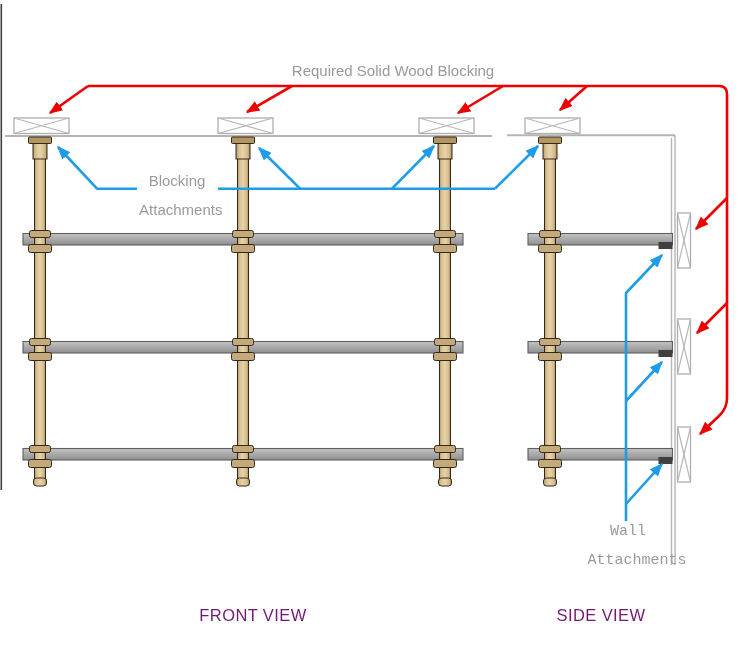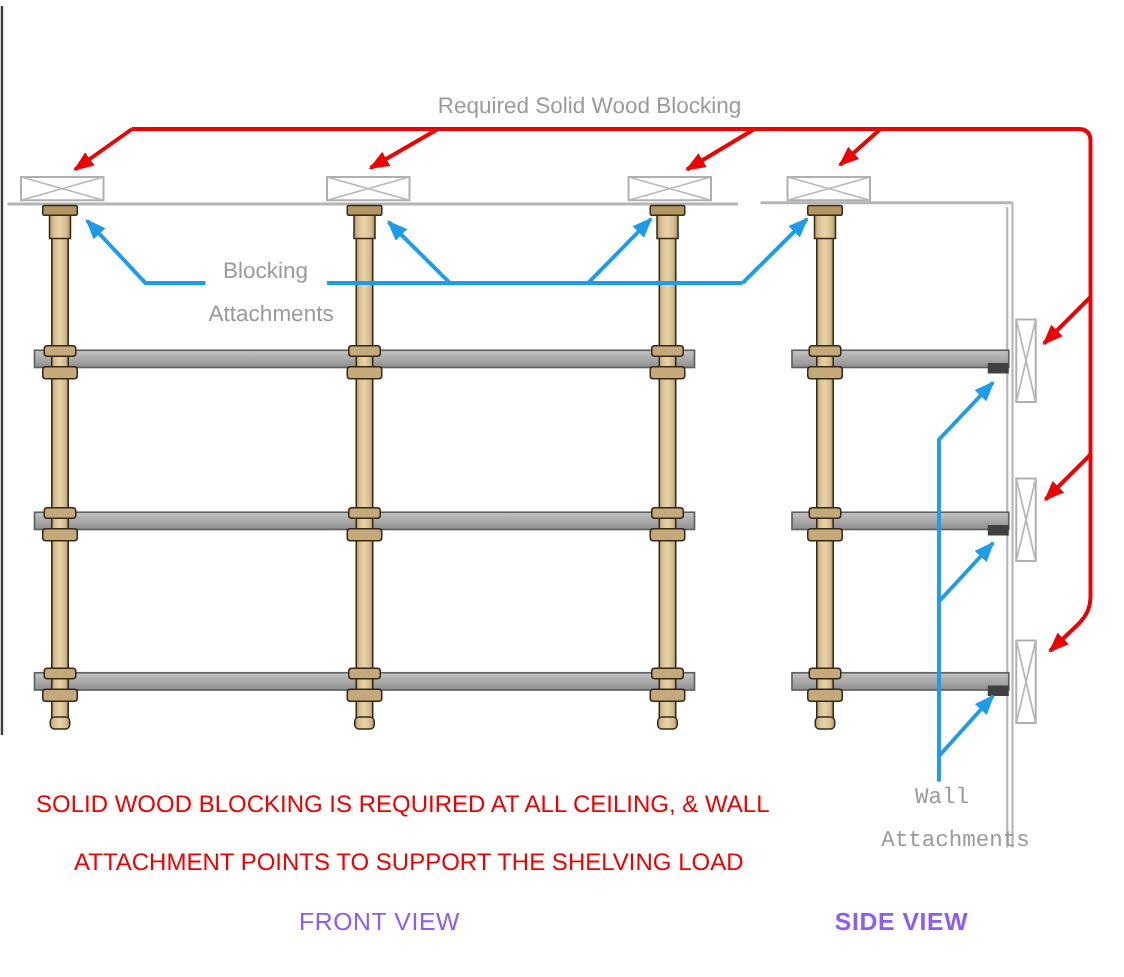--- a/index.html
+++ b/index.html
@@ -16,23 +16,23 @@
     font-family:"Liberation Sans","DejaVu Sans",sans-serif;
   }
   .canvas svg{position:absolute;left:0;top:0;}
   .lbl{position:absolute;text-align:center;white-space:pre;}
   .title{top:25px;left:0;width:737px;font-size:19px;color:var(--title-black);letter-spacing:.2px;}
   .gray{color:var(--label-gray);font-size:15px;line-height:14.5px;}
   .req{top:64px;left:243px;width:300px;}
   .ceilLbl{top:174px;left:97px;width:160px;}
   .wallLbl{top:525px;left:548px;width:160px;font-family:Liberation Mono, monospace;}
   .note{top:527px;left:1px;width:535px;font-size:16px;line-height:19.5px;color:var(--note-red);}
-  .caption{top:606px;width:200px;font-size:16.5px;color:#8b5cf6;letter-spacing:.4px;}
+  .caption{top:606px;width:200px;font-size:16.5px;color:#701a75;letter-spacing:.4px;}
   .front{left:153px;}
-  .side{left:501px;font-weight:bold;}
+  .side{left:501px;}
   
   .ceil{stroke:var(--structure-line-gray);stroke-width:2;fill:none;}
   .wallln{stroke:var(--structure-line-gray);stroke-width:1.4;fill:none;}
   .blk rect{fill:#ffffff;stroke:#aeaeae;stroke-width:1.3;}
   .blk line{stroke:#b8b8b8;stroke-width:1.2;}
   .shelf{fill:url(#shelfGrad);stroke:#5f5f5f;stroke-width:1.1;}
   .bracket{fill:#404040;stroke:none;}
   .pbody{fill:url(#postGrad);stroke:#33281a;stroke-width:1;}
   .pflange{fill:#b2955f;stroke:#33281a;stroke-width:1;}
   .pcollar{fill:#c4a97a;stroke:#33281a;stroke-width:1;}
@@ -163,19 +163,17 @@
 
 
   <div class="lbl gray req">Required Solid Wood Blocking</div>
 
   <div class="lbl gray ceilLbl"><span>Blocking</span><br>
   <span>Attachments</span></div>
 
   <div class="lbl gray wallLbl"><span>Wall</span><br>
   <span>Attachments</span></div>
 
-  <div class="lbl note"><span>SOLID WOOD BLOCKING IS REQUIRED AT ALL CEILING, &amp; WALL</span><br>
-  <span>ATTACHMENT POINTS TO SUPPORT THE SHELVING LOAD</span></div>
 
   <div class="lbl caption front">FRONT VIEW</div>
   <div class="lbl caption side">SIDE VIEW</div>
 
 </div>
 
 </body></html>

